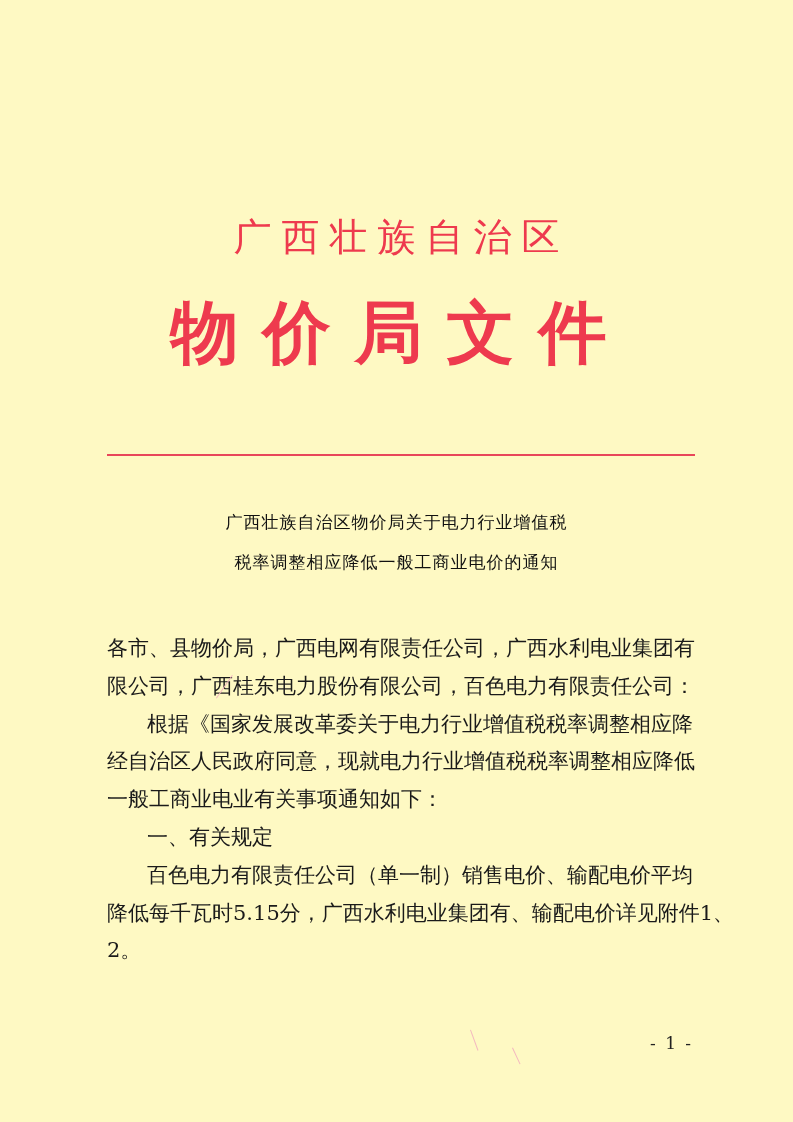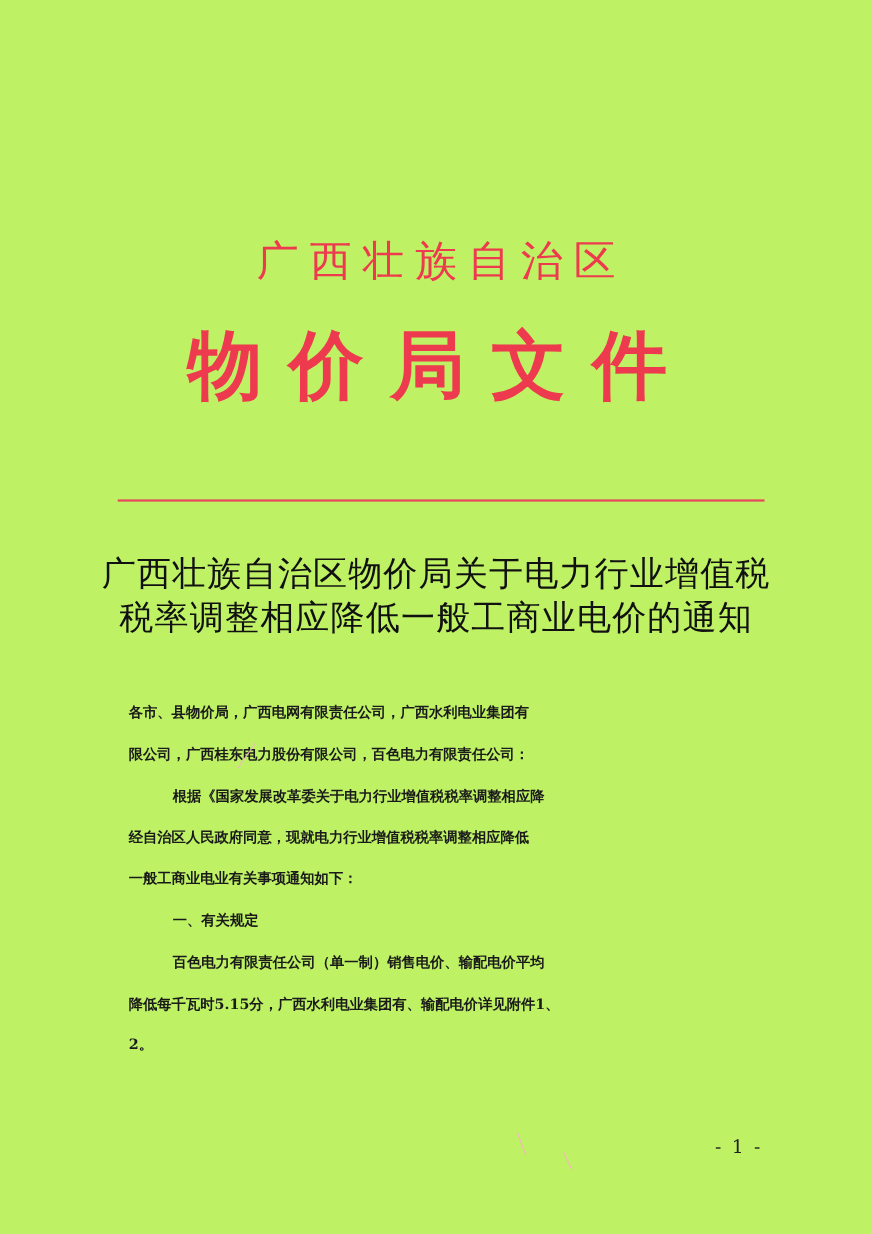--- a/index.html
+++ b/index.html
@@ -12,21 +12,21 @@
       height: 1122px;
       position: relative;
       overflow: hidden;
       font-family: "DejaVu Serif", "Liberation Serif", serif;
       color: #1a1a1a;
     }
     .page {
       position: absolute;
       left: 0; top: 0;
       width: 793px; height: 1122px;
-      background: #bef264;
+      background: #fef9c3;
     }
     .issuer-line1 {
       position: absolute;
       left: 0; width: 793px;
       top: 214px;
       text-align: center;
       font-family: "DejaVu Serif", "Liberation Serif", serif;
       font-size: 38px;
       line-height: 46px;
       letter-spacing: 10px;
@@ -64,36 +64,35 @@
       width: 588px;
       height: 2px;
       background: #e8465a;
     }
     .headline {
       position: absolute;
       left: 0; width: 793px;
       top: 502px;
       text-align: center;
       font-family: "DejaVu Sans", "Liberation Sans", sans-serif;
-      font-size: 31px;
+      font-size: 17px;
       line-height: 40px;
       color: #111;
       letter-spacing: 1px;
     }
     .headline div { white-space: nowrap; }
     .body-text {
       position: absolute;
-      left: 117px;
+      left: 107px;
       top: 630px;
       width: 582px;
       font-family: "DejaVu Serif", "Liberation Serif", serif;
-      font-size: 13px;
+      font-size: 21px;
       line-height: 37.8px;
       color: #1a1a1a;
-      font-weight: bold;
     }
     .body-text .line {
       white-space: nowrap;
       height: 37.8px;
     }
     .indent { padding-left: 40px; }
     .page-number {
       position: absolute;
       left: 650px;
       top: 1032px;

